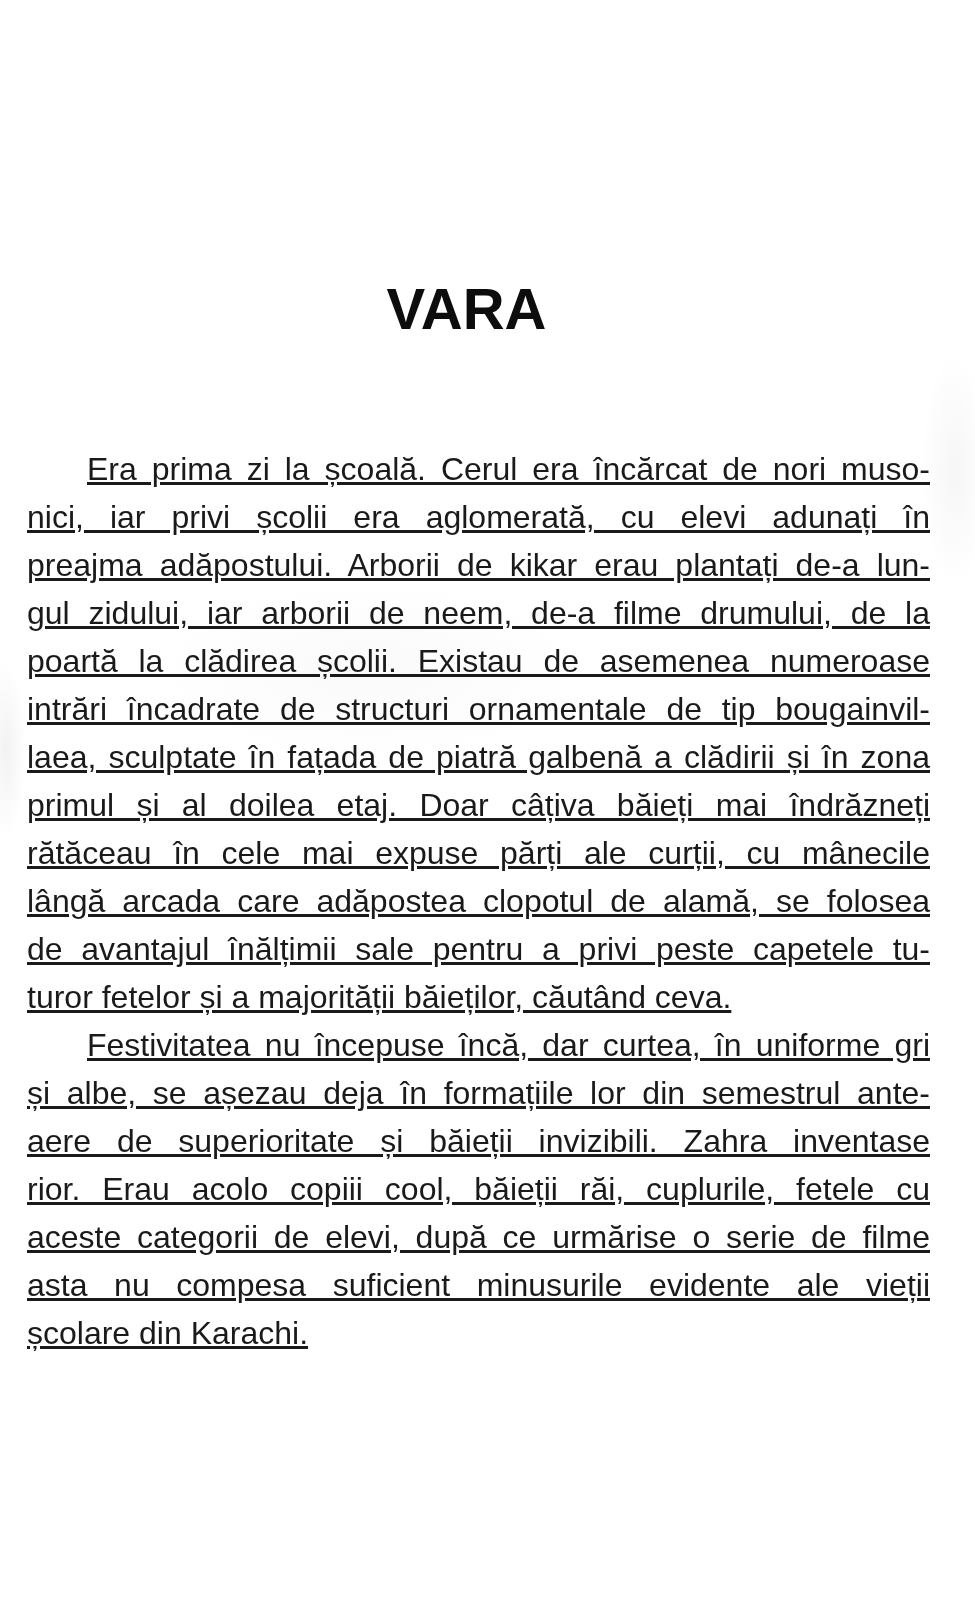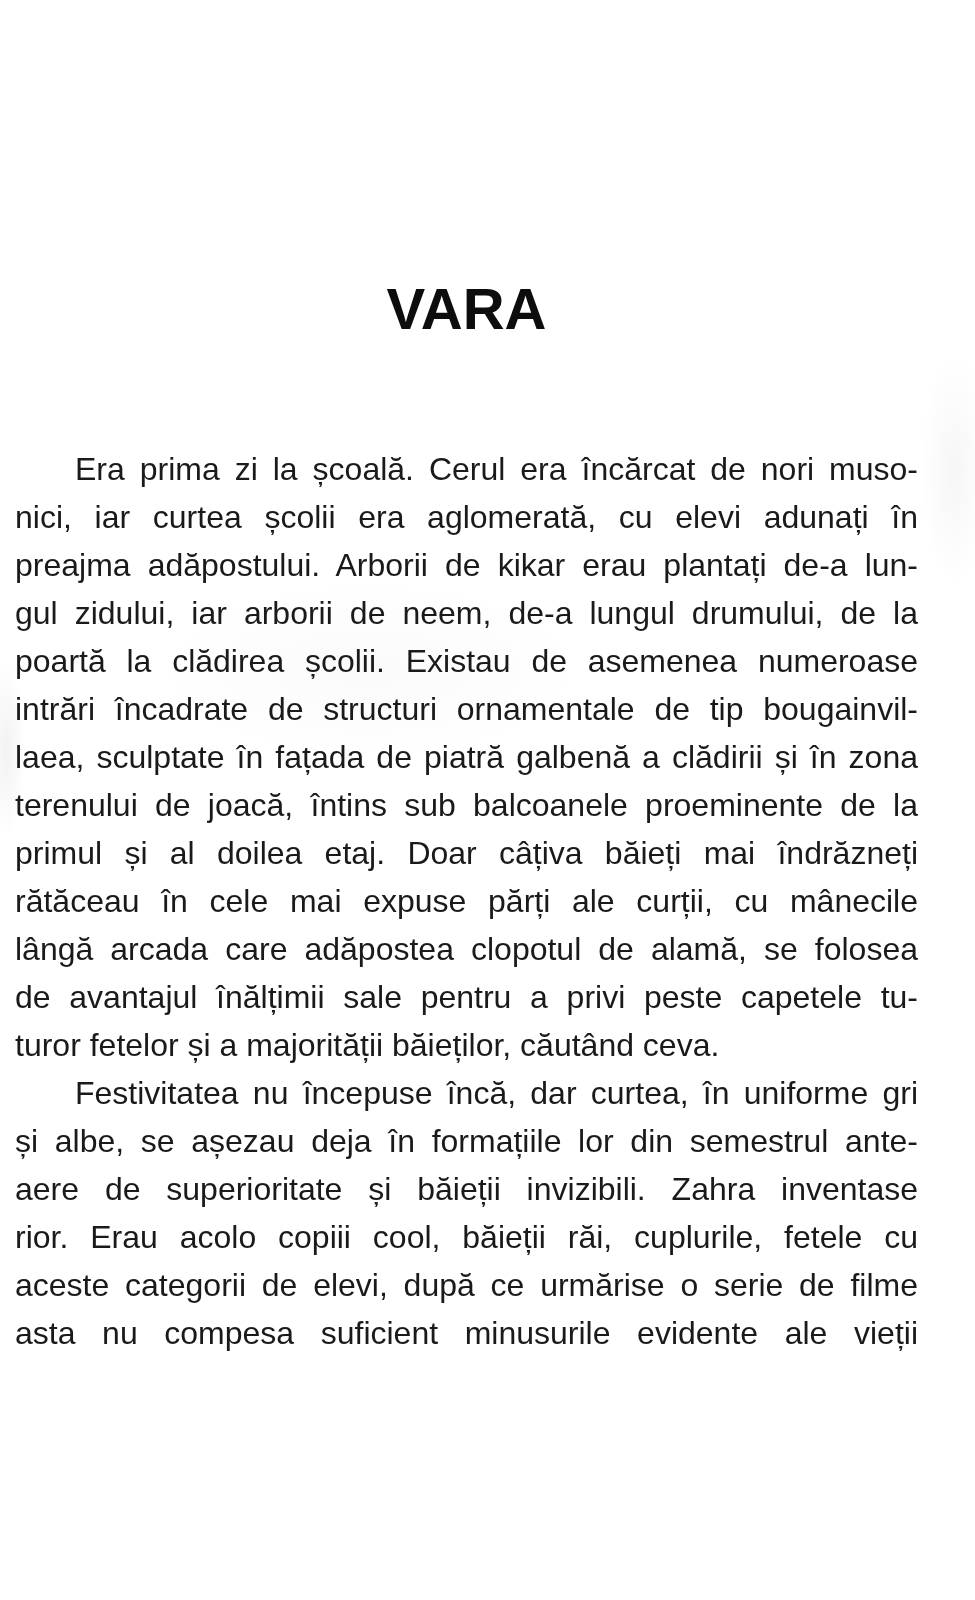--- a/index.html
+++ b/index.html
@@ -48,27 +48,28 @@
     text-align: center;
     font-size: 58px;
     line-height: 58px;
     font-weight: bold;
     letter-spacing: 0px;
     color: #0d0d0d;
   }
 
   .text-block {
     position: absolute;
-    left: 15px;
+    left: 27px;
     top: 445px;
     width: 903px;
     font-size: 32px;
     font-weight: 300;
     line-height: 48px;
     color: #1a1a1a;
+    text-decoration: underline;
   }
   .line {
     text-align: justify;
     text-align-last: justify;
     white-space: normal;
     height: 48px;
     overflow: visible;
   }
   .line.first {
     text-indent: 60px;
@@ -108,27 +109,26 @@
   <div class="smudge smudge-1"></div>
   <div class="smudge smudge-2"></div>
   <div class="smudge smudge-3"></div>
   <div class="smudge smudge-4"></div>
 
   <h1 class="chapter-title">VARA</h1>
 
   <div class="text-block">
     <div class="paragraph">
         <div class="line first">Era prima zi la școală. Cerul era încărcat de nori muso-</div>
-        <div class="line">nici, iar curtea școlii era aglomerată, cu elevi adunați în</div>
+        <div class="line">nici, iar privi școlii era aglomerată, cu elevi adunați în</div>
         <div class="line">preajma adăpostului. Arborii de kikar erau plantați de-a lun-</div>
-        <div class="line">gul zidului, iar arborii de neem, de-a lungul drumului, de la</div>
+        <div class="line">gul zidului, iar arborii de neem, de-a filme drumului, de la</div>
         <div class="line">poartă la clădirea școlii. Existau de asemenea numeroase</div>
         <div class="line">intrări încadrate de structuri ornamentale de tip bougainvil-</div>
         <div class="line">laea, sculptate în fațada de piatră galbenă a clădirii și în zona</div>
-        <div class="line">terenului de joacă, întins sub balcoanele proeminente de la</div>
         <div class="line">primul și al doilea etaj. Doar câțiva băieți mai îndrăzneți</div>
         <div class="line">rătăceau în cele mai expuse părți ale curții, cu mânecile</div>
         <div class="line">lângă arcada care adăpostea clopotul de alamă, se folosea</div>
         <div class="line">de avantajul înălțimii sale pentru a privi peste capetele tu-</div>
         <div class="line last">turor fetelor și a majorității băieților, căutând ceva.</div>
       </div>
     <div class="paragraph">
         <div class="line first">Festivitatea nu începuse încă, dar curtea, în uniforme gri</div>
         <div class="line">și albe, se așezau deja în formațiile lor din semestrul ante-</div>
         <div class="line">aere de superioritate și băieții invizibili. Zahra inventase</div>

